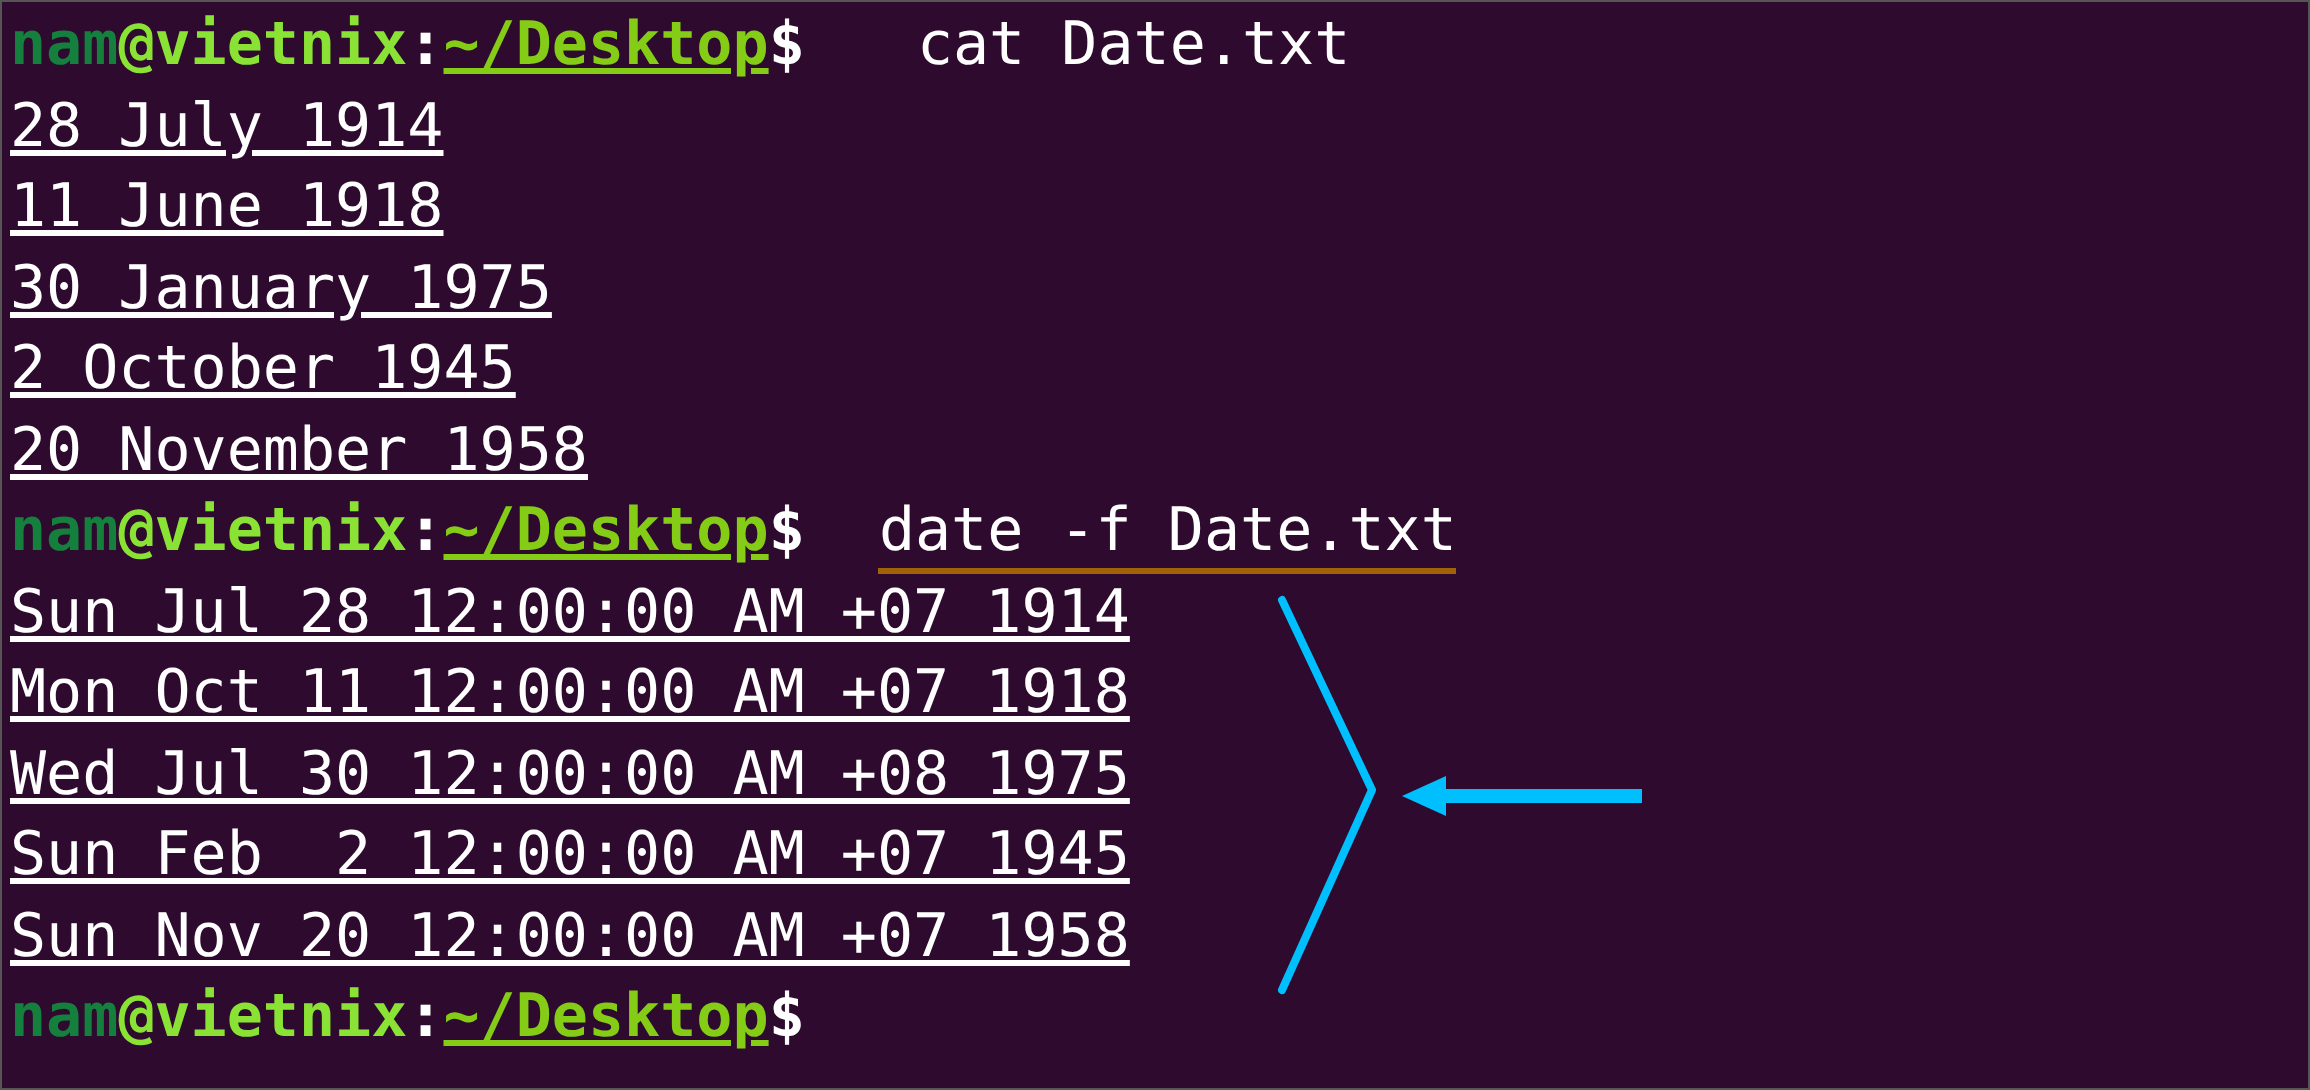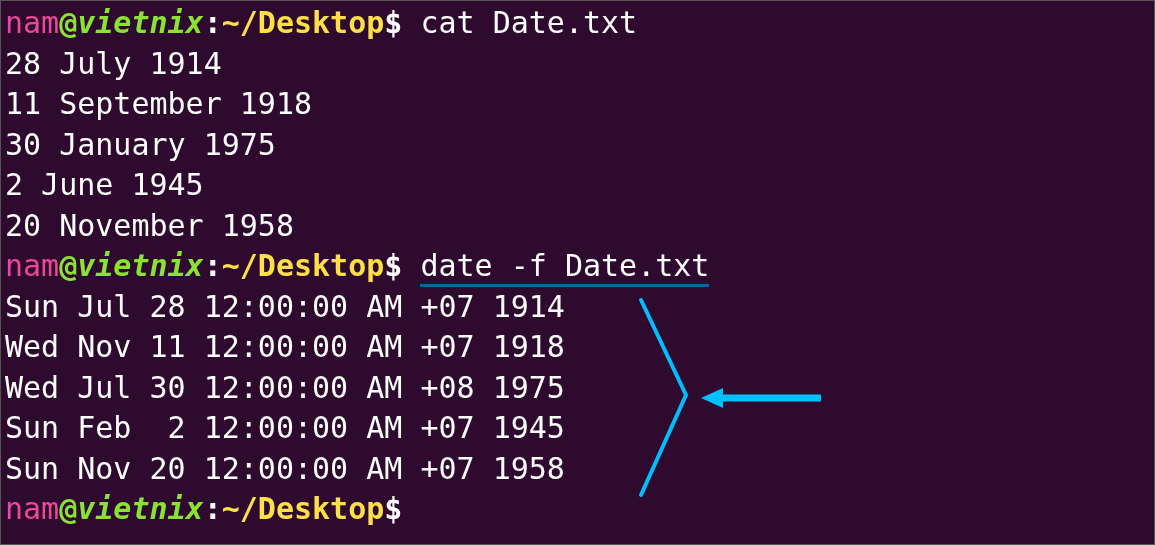--- a/index.html
+++ b/index.html
@@ -17,54 +17,56 @@
       height: 545px;
       overflow: hidden;
       position: relative;
       padding: 2px 4px;
       border: 1px solid #555;
     }
     .line {
       white-space: pre;
     }
     .user {
-      color: #ec4899;
-      font-weight: normal;
+      color: #15803d;
+      font-weight: bold;
       text-align: right;
     }
     .at {
       color: #8ae234;
       font-weight: bold;
     }
     .host {
       color: #8ae234;
       font-weight: bold;
-      font-style: italic;
     }
     .colon {
       color: #ffffff;
       font-weight: bold;
     }
     .path {
-      color: #fde047;
+      color: #84cc16;
       font-weight: bold;
+      text-decoration: underline;
     }
     .dollar {
       color: #ffffff;
       font-weight: bold;
     }
     .cmd {
       color: #ffffff;
+      margin-left: 19px;
     }
     .output {
       color: #ffffff;
+      text-decoration: underline;
     }
     .underline-cmd {
       color: #ffffff;
-      border-bottom: 3px solid #0369a1;
+      border-bottom: 3px solid #a16207;
       padding-bottom: 1px;
     }
     .bracket-svg {
       position: absolute;
       left: 635px;
       top: 294px;
       pointer-events: none;
     }
     .arrow-svg {
       position: absolute;
@@ -72,29 +74,29 @@
       top: 382px;
       pointer-events: none;
     }
   </style>
 </head>
 <body>
 
 <div class="line"><span class="user">nam</span><span class="at">@</span><span class="host">vietnix</span><span class="colon">:</span><span class="path">~/Desktop</span><span class="dollar">$</span><span class="cmd"> </span><span class="cmd">cat Date.txt</span></div>
 
 <div class="line output">28 July 1914</div>
-<div class="line output">11 September 1918</div>
+<div class="line output">11 June 1918</div>
 <div class="line output">30 January 1975</div>
-<div class="line output">2 June 1945</div>
+<div class="line output">2 October 1945</div>
 <div class="line output">20 November 1958</div>
 
 <div class="line"><span class="user">nam</span><span class="at">@</span><span class="host">vietnix</span><span class="colon">:</span><span class="path">~/Desktop</span><span class="dollar">$</span><span class="cmd"> </span><span class="underline-cmd">date -f Date.txt</span></div>
 
 <div class="line output">Sun Jul 28 12:00:00 AM +07 1914</div>
-<div class="line output">Wed Nov 11 12:00:00 AM +07 1918</div>
+<div class="line output">Mon Oct 11 12:00:00 AM +07 1918</div>
 <div class="line output">Wed Jul 30 12:00:00 AM +08 1975</div>
 <div class="line output">Sun Feb  2 12:00:00 AM +07 1945</div>
 <div class="line output">Sun Nov 20 12:00:00 AM +07 1958</div>
 
 <div class="line"><span class="user">nam</span><span class="at">@</span><span class="host">vietnix</span><span class="colon">:</span><span class="path">~/Desktop</span><span class="dollar">$</span></div>
 
 <svg class="bracket-svg" width="80" height="210">
   <path d="M 5 5 L 50 100 L 5 200" stroke="#00bfff" stroke-width="4" fill="none" stroke-linecap="round" stroke-linejoin="round"></path>
 </svg>
 

